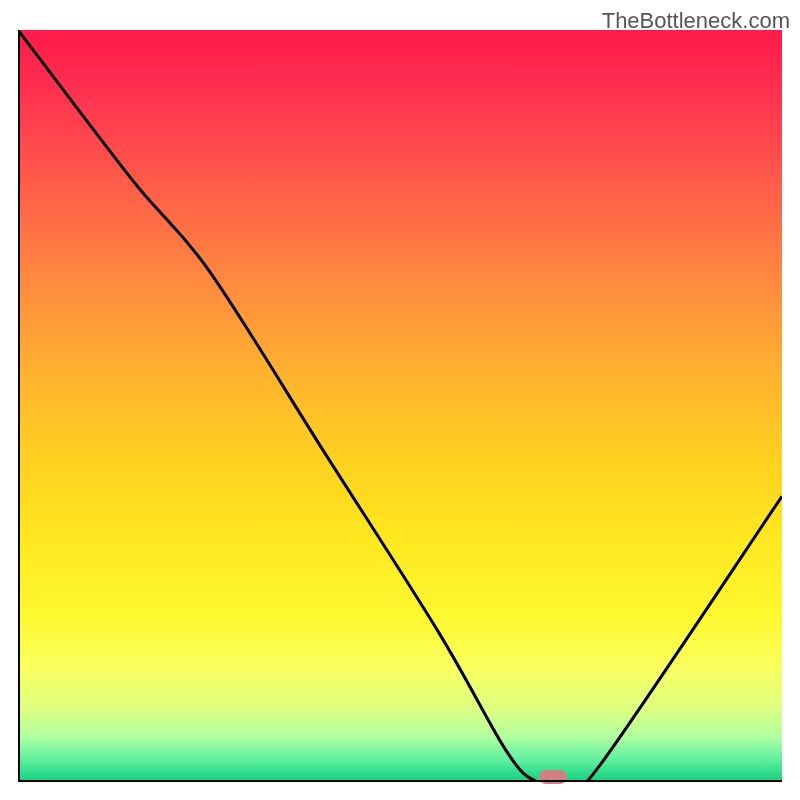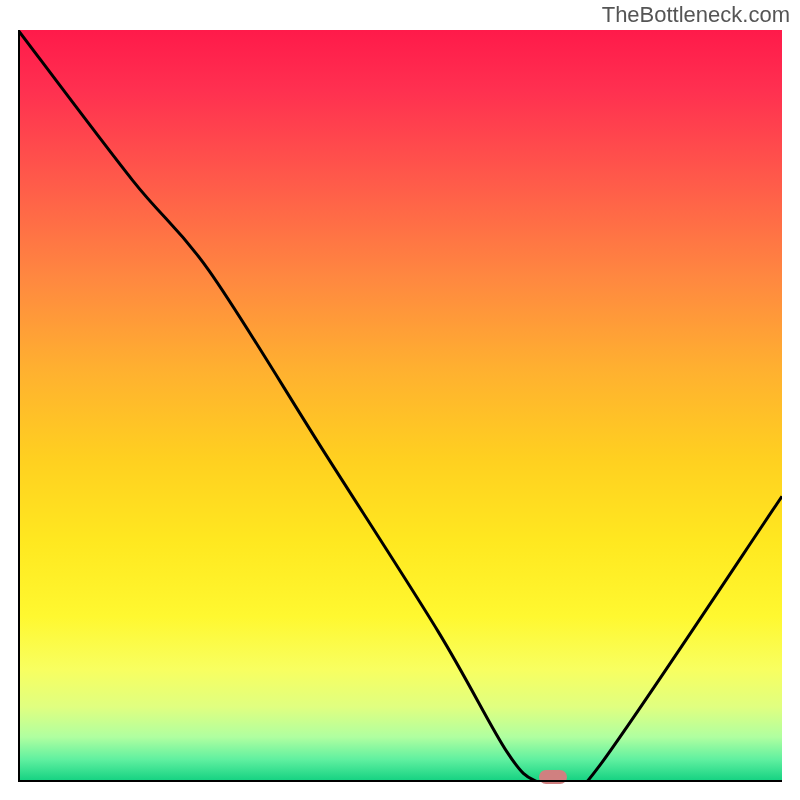--- a/index.html
+++ b/index.html
@@ -6,21 +6,21 @@
     margin: 0;
     padding: 0;
     width: 800px;
     height: 800px;
     background: #ffffff;
     position: relative;
     font-family: Arial, sans-serif;
   }
   .watermark {
     position: absolute;
-    top: 2px;
+    top: 8px;
     right: 10px;
     color: #555555;
     font-size: 22px;
     font-weight: normal;
     z-index: 10;
   }
   .chart-container {
     position: absolute;
     top: 30px;
     left: 18px;

